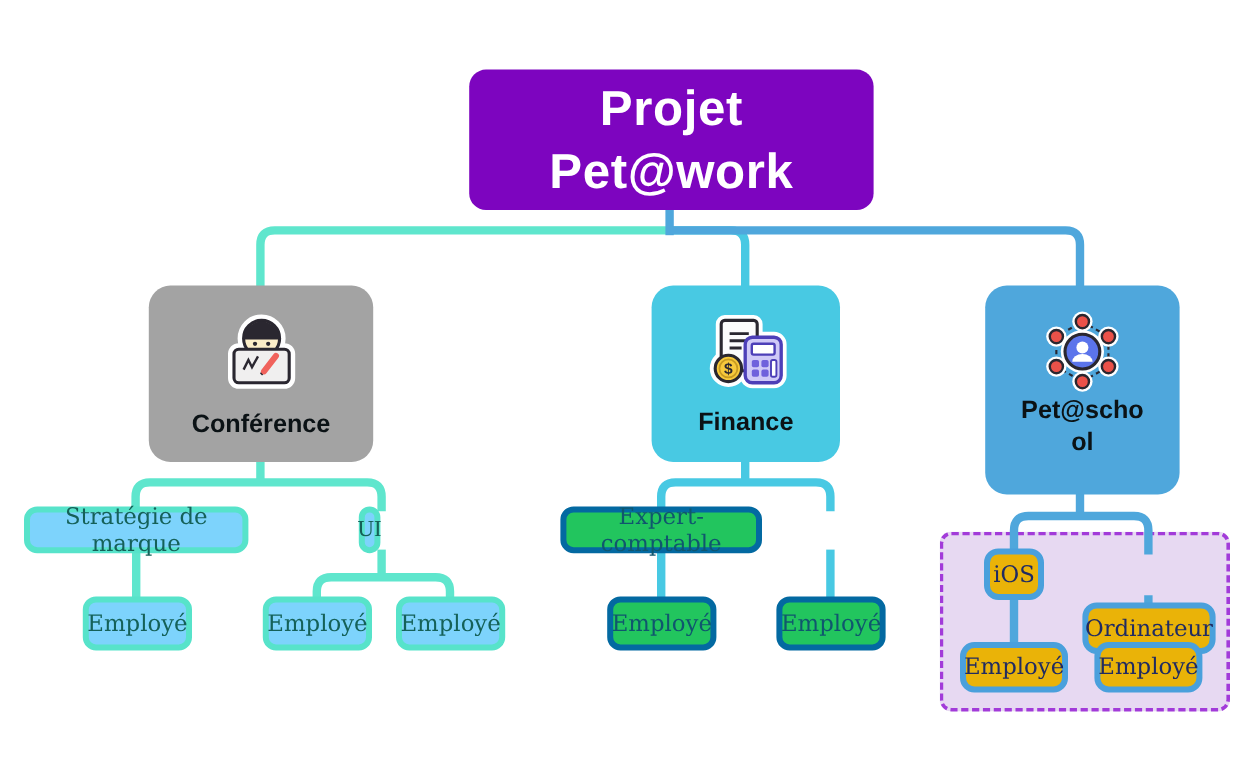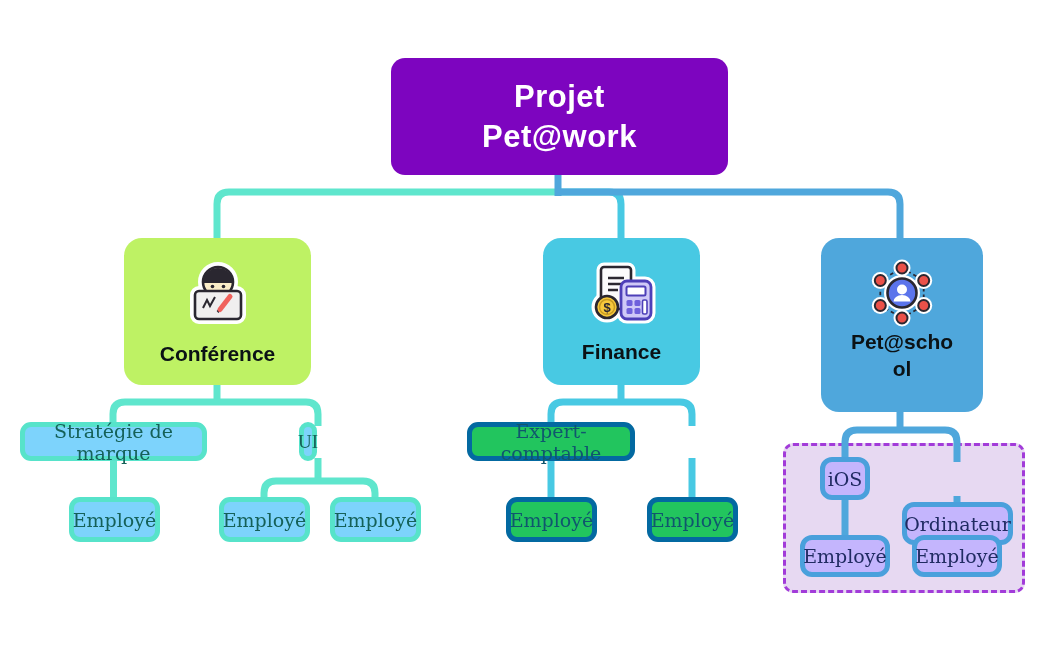--- a/index.html
+++ b/index.html
@@ -8,35 +8,35 @@
   .wires{position:absolute;left:0;top:0;z-index:1;}
   .wires path{fill:none;stroke-width:7px;}
   .wt{stroke:#5FE6CD;}
   .wc{stroke:#48C9E3;}
   .wb{stroke:#4FA7DC;}
 
   .node{position:absolute;box-sizing:border-box;z-index:2;}
 
   .root{left:391px;top:58px;width:337px;height:117px;background:#7D05BF;border-radius:14px;
         display:flex;align-items:center;justify-content:center;color:#ffffff;font-weight:700;
-        font-size:31px;line-height:1.28;text-align:center;white-space:pre-line;letter-spacing:.5px;}
+        font-size:41px;line-height:1.28;text-align:center;white-space:pre-line;letter-spacing:.5px;}
 
   .l1{display:flex;flex-direction:column;align-items:center;border-radius:18px;
       color:#0B1215;font-weight:700;font-size:21px;}
   .l1 .label{margin-top:14px;text-align:center;line-height:1.3;white-space:pre-line;}
-  #conference{left:124px;top:238px;width:187px;height:147px;background:#bef264;padding-top:20px;}
+  #conference{left:124px;top:238px;width:187px;height:147px;background:#a3a3a3;padding-top:20px;}
   #finance{left:543px;top:238px;width:157px;height:147px;background:#48C9E3;padding-top:24px;}
   #petschool{left:821px;top:238px;width:162px;height:174px;background:#4FA7DC;padding-top:18px;}
   #petschool .label{margin-top:0;}
 
   .chip{display:flex;align-items:center;justify-content:center;border-radius:11px;
         font-family:"DejaVu Serif","Liberation Serif",serif;font-size:19px;text-align:center;}
   .chip.t{background:#7dd3fc;border:5px solid #57E3CA;color:#156158;}
   .chip.c{background:#22c55e;border:5px solid #0369a1;color:#10566E;}
-  .chip.b{background:#c4b5fd;border:5px solid #4AA0DC;color:#202B62;border-radius:12px;}
+  .chip.b{background:#eab308;border:5px solid #4AA0DC;color:#202B62;border-radius:12px;}
 
   .group{position:absolute;left:783px;top:443px;width:242px;height:150px;z-index:0;
          background:#E7D9F2;border:3px dashed #A23BD9;border-radius:10px;box-sizing:border-box;}
 </style>
 </head>
 <body>
 
 <div class="stage">
 
   <div class="group"></div>

